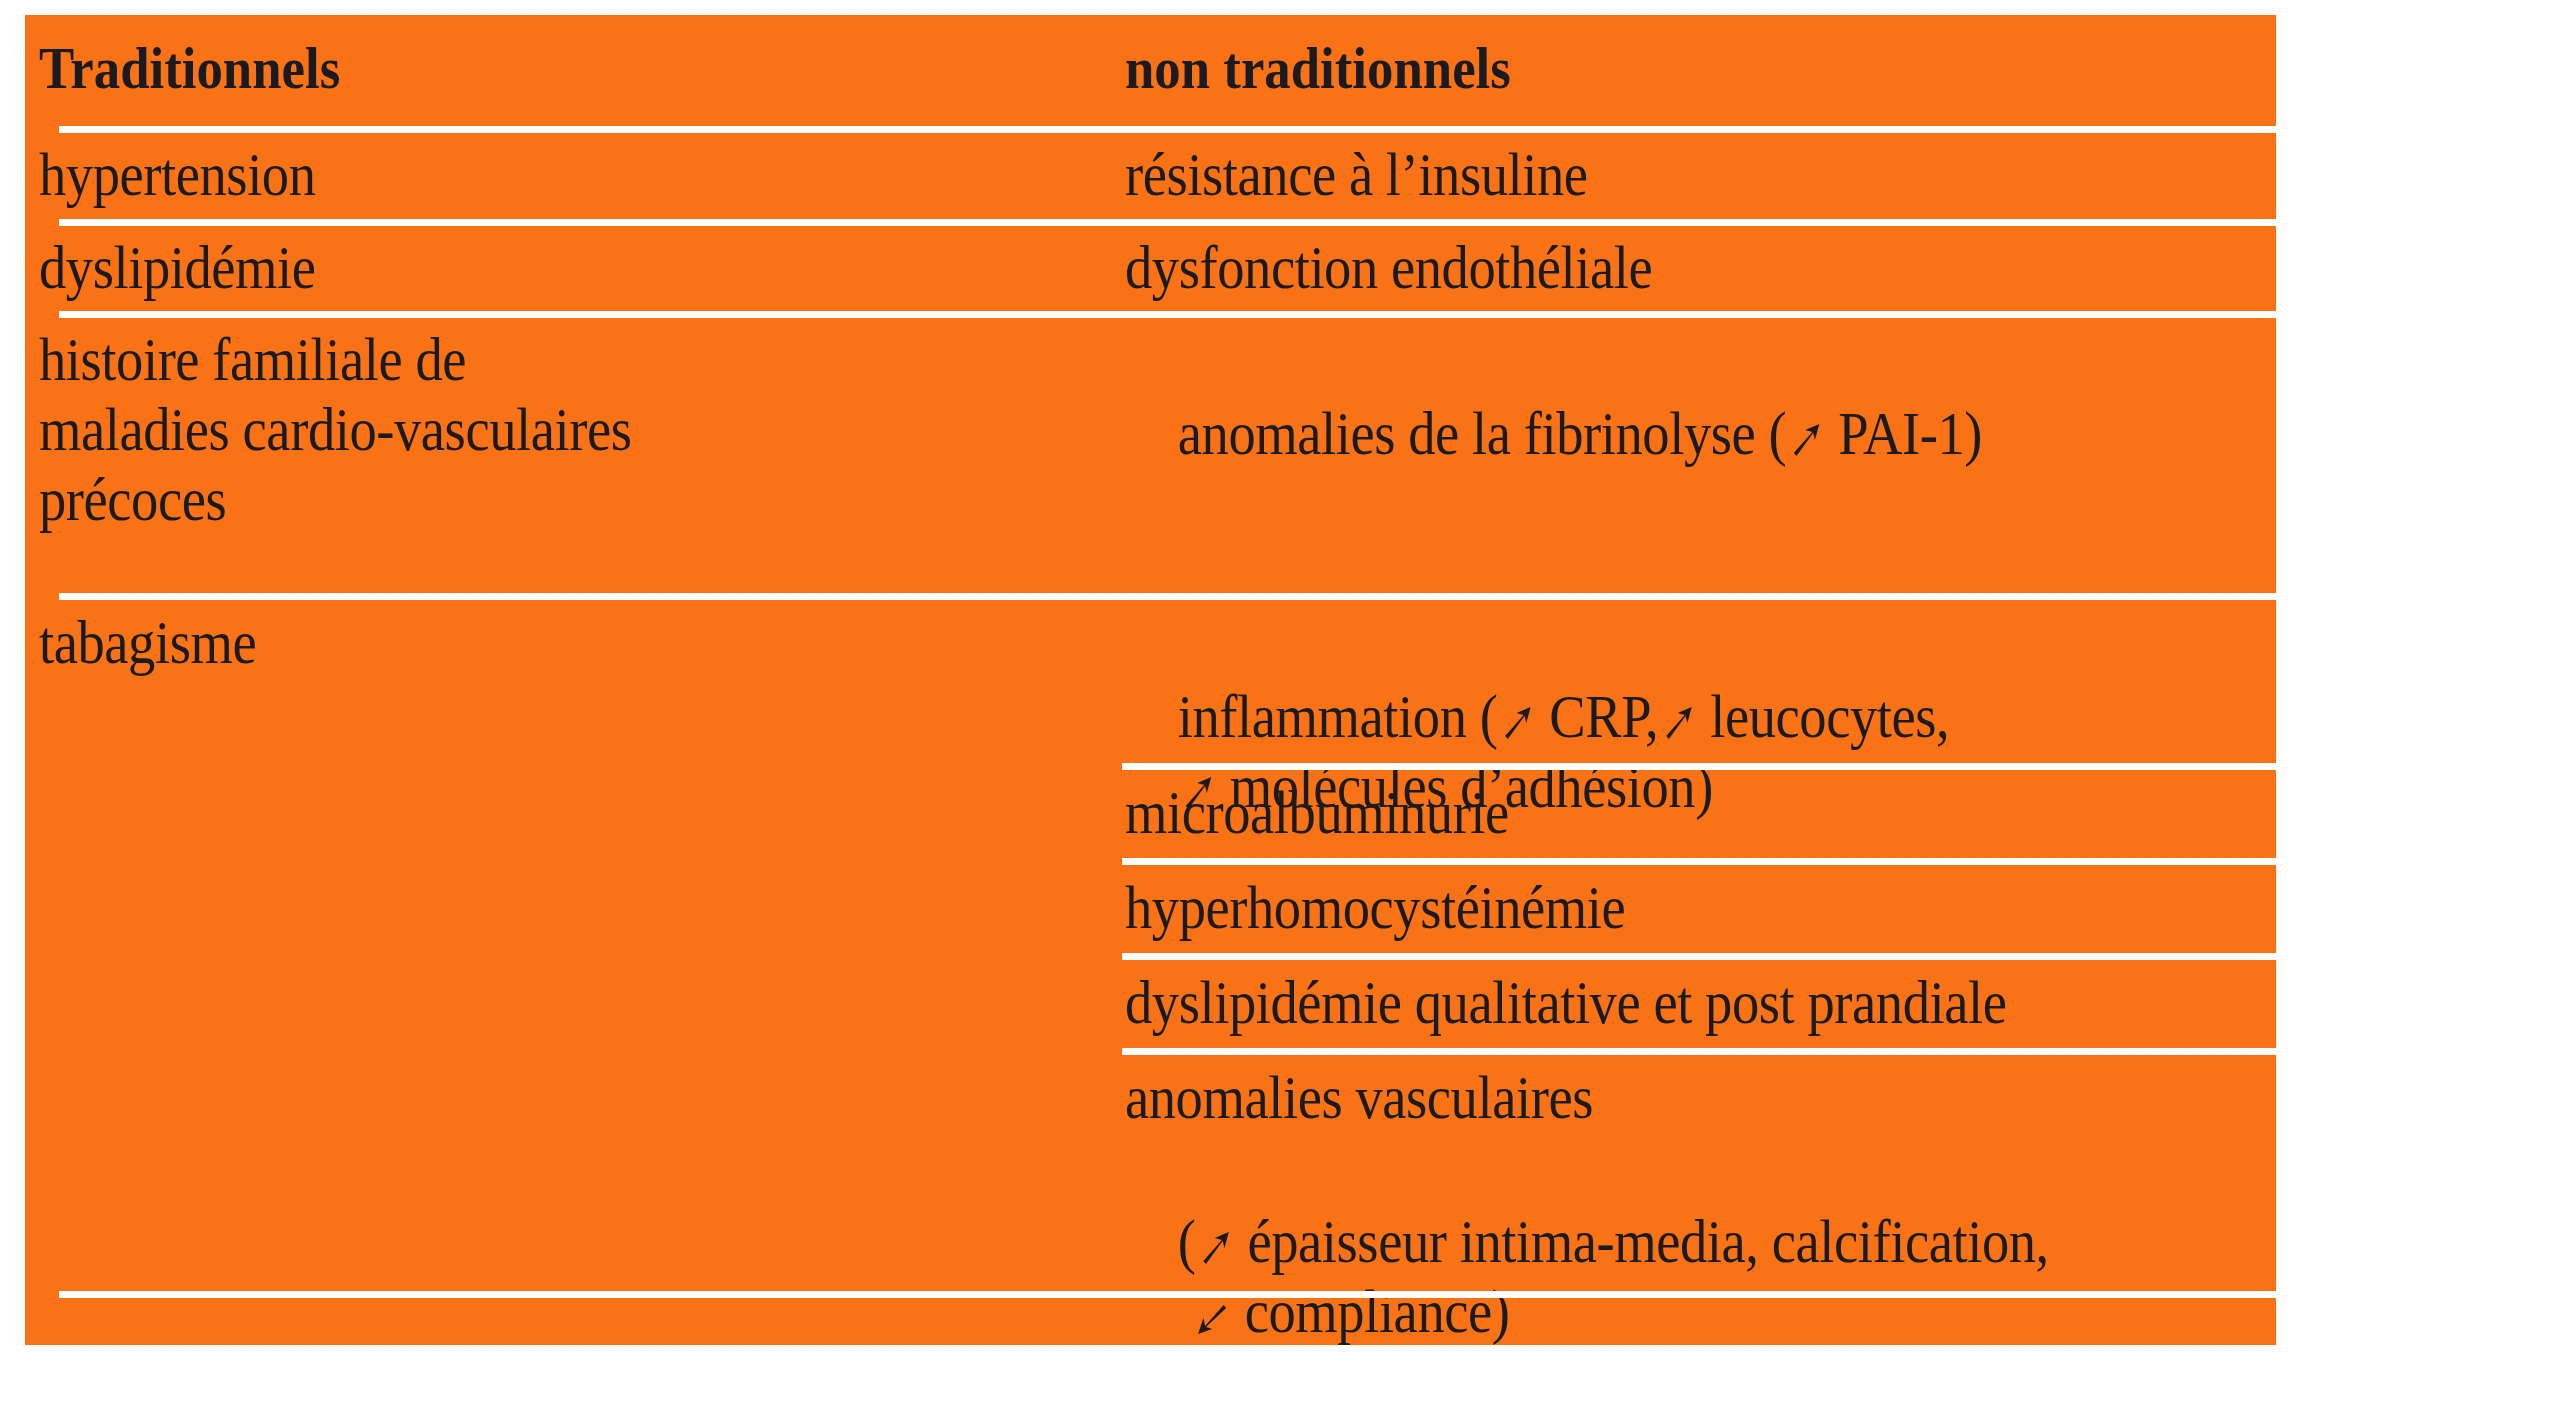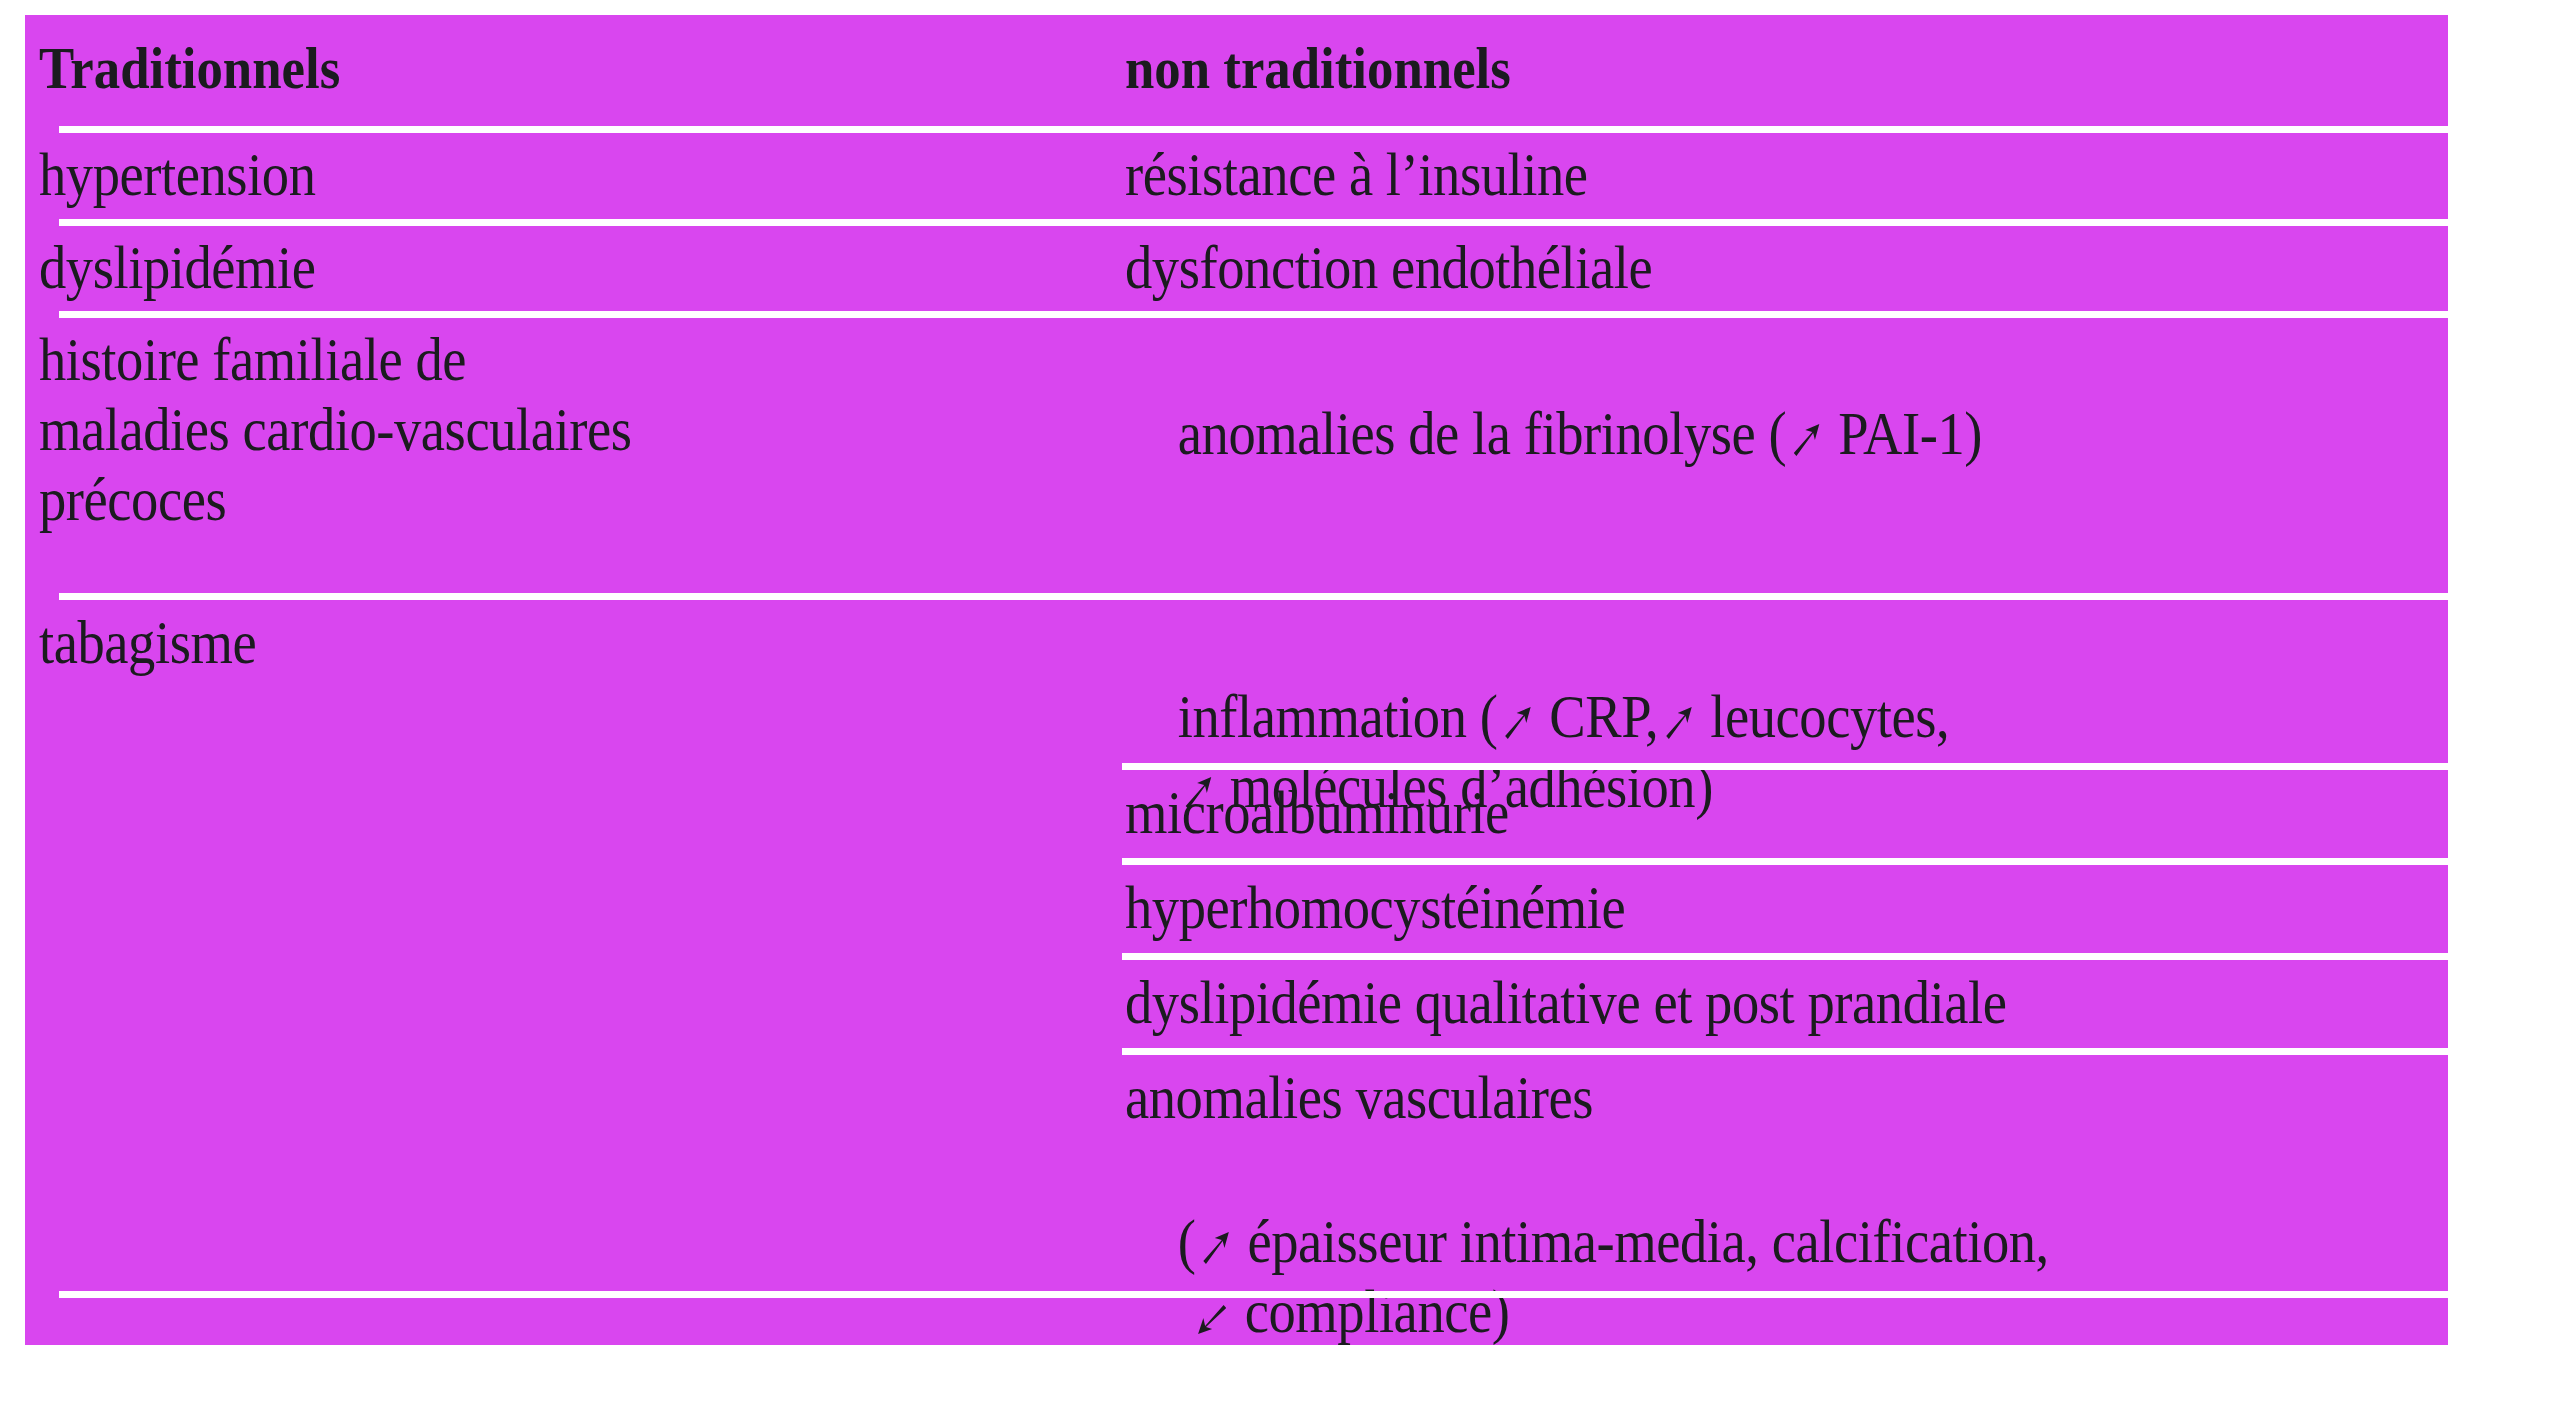--- a/index.html
+++ b/index.html
@@ -11,23 +11,23 @@
     width: 2566px;
     height: 1407px;
     overflow: hidden;
     font-family: "Liberation Serif", "DejaVu Serif", serif;
   }
 
   #panel {
     position: absolute;
     left: 25px;
     top: 15px;
-    width: 2423px;
+    width: 2251px;
     height: 1330px;
-    background: #d946ef;
+    background: #f97316;
   }
 
   
   .cell {
     position: absolute;
     color: #1b1b1f;
     font-size: 62px;
     line-height: 74px;
     letter-spacing: -0.5px;
     white-space: pre;

